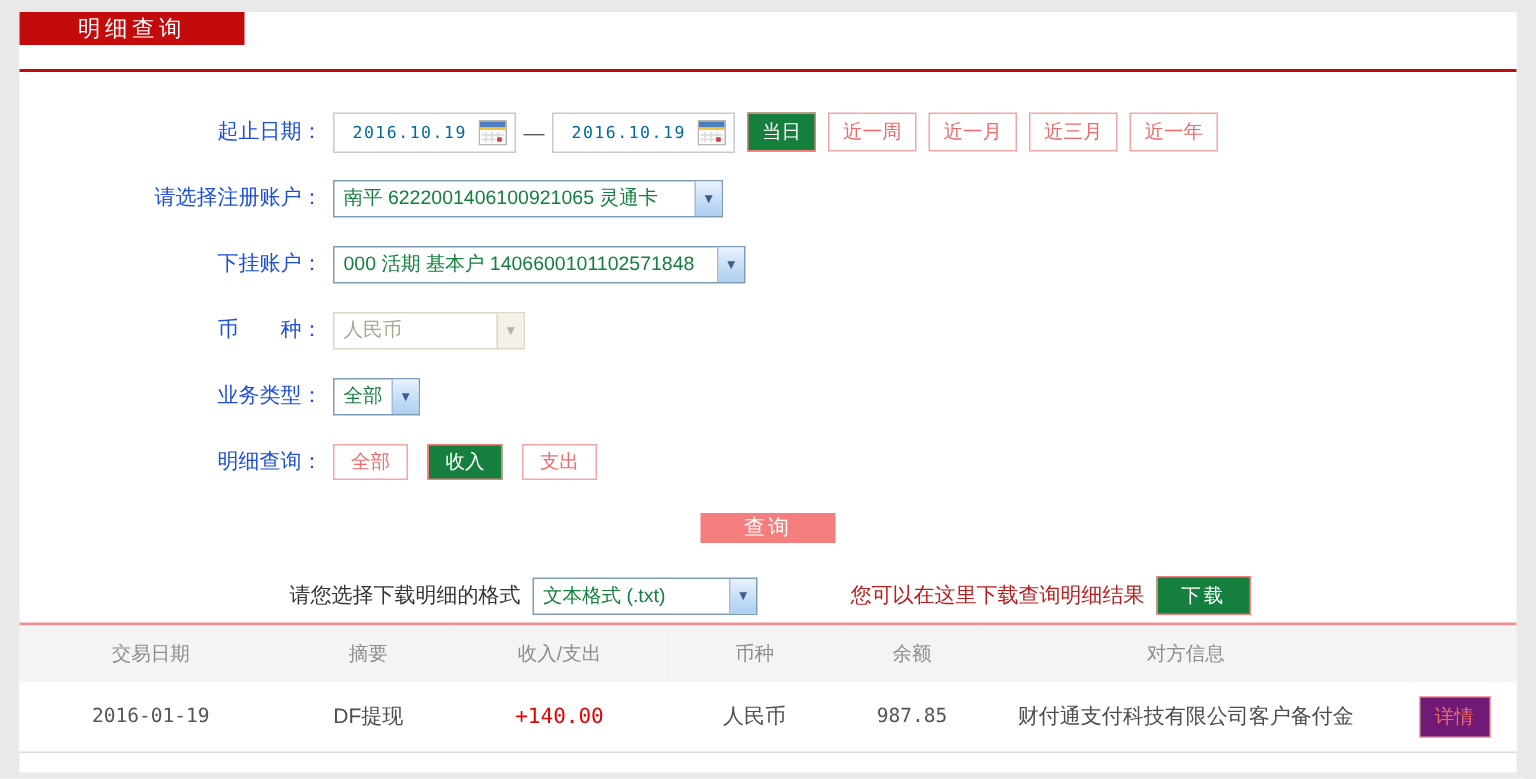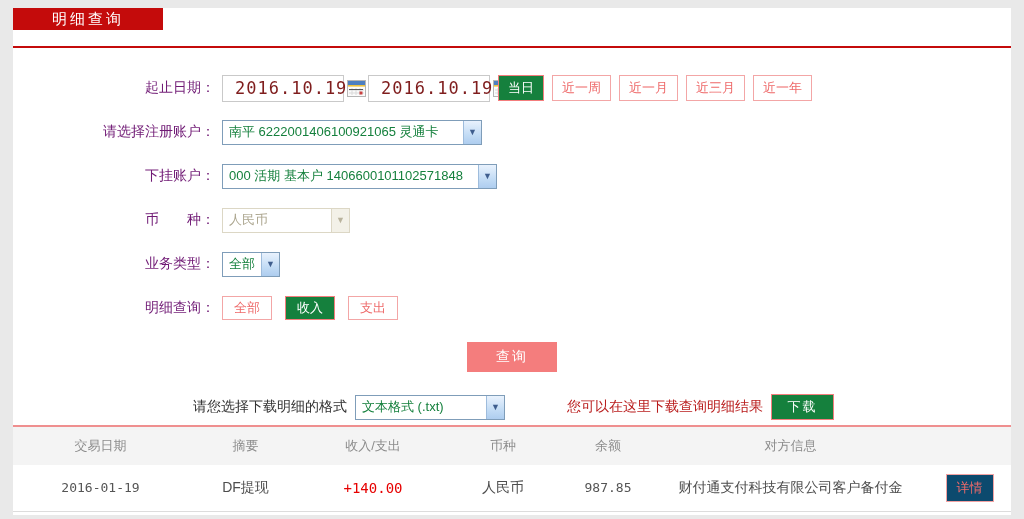--- a/index.html
+++ b/index.html
@@ -9,27 +9,27 @@
   .panel { position:absolute; left:13px; top:8px; width:998px; height:507px; background:#fff; }
 
   
   .tabbar { height:40px; background:#fff; border-bottom:2px solid #c40b0b; }
   .tab { display:inline-flex; align-items:center; justify-content:center; width:150px; height:22px;
          background:#c40b0b; color:#fff; font-size:15px; letter-spacing:3px; cursor:pointer; }
 
   
   .frow { display:flex; align-items:center; height:28px; margin-top:16px; }
   .frow.first { margin-top:26px; }
-  .flabel { width:202px; text-align:right; color:#701a75; flex:none; }
+  .flabel { width:202px; text-align:right; color:#1d4ed8; flex:none; }
   .fctrl { display:flex; align-items:center; margin-left:7px; }
 
   .date-input { display:inline-flex; align-items:center; justify-content:space-between;
                 width:122px; height:27px; border:1px solid #c9c9c9; background:#fff;
                 padding:0 5px 0 12px; cursor:text; }
-  .date-text { color:#7f1d1d; font-family:"DejaVu Sans Mono", monospace; font-size:17px; letter-spacing:1px; }
+  .date-text { color:#0369a1; font-family:"DejaVu Sans Mono", monospace; font-size:11px; letter-spacing:1px; }
   .cal { flex:none; cursor:pointer; }
   .dash { margin:0 5px; color:#555; }
 
   .btn { display:inline-flex; align-items:center; justify-content:center; height:26px;
          font-size:13px; cursor:pointer; background:#fff; border:1px solid #f3a6a6; color:#ee6a6a; }
   .btn.filled { background:#15803d; border:1px solid #f47d7d; color:#fff; }
   .quick { padding:0 9px; margin-left:8px; }
   .flowbtn { padding:0 11px; height:24px; margin-right:13px; }
   .flowbtn.filled { }
 
@@ -39,40 +39,40 @@
   .xp-text { flex:1; padding:0 6px; font-size:13px; color:#15803d; white-space:nowrap; overflow:hidden; }
   .xp-arrow { flex:none; width:18px; height:23px; margin:0; display:flex; align-items:center; justify-content:center;
               background:linear-gradient(#e9f2fd,#c3dcf5 60%,#aecdef); border-left:1px solid #9ebcdc; }
   .xp-arrow .chev { font-size:9px; color:#3f5e8e; line-height:1; }
   .xp-select.disabled { border:1px solid #dcd7c5; cursor:default; }
   .xp-select.disabled .xp-text { color:#aca68f; }
   .xp-select.disabled .xp-arrow { background:#f3f1e8; border-left:1px solid #dcd7c5; }
   .xp-select.disabled .xp-arrow .chev { color:#b9b39d; }
 
   .query-row { margin-top:20px; text-align:center; }
-  .btn-query { display:inline-flex; align-items:center; justify-content:center; width:90px; height:30px;
+  .btn-query { display:inline-flex; align-items:center; justify-content:center; width:90px; height:20px;
                background:#f47d7d; border:none; color:#fff; font-size:14px; letter-spacing:2px; cursor:pointer; }
 
   .dlrow { display:flex; align-items:center; height:28px; margin-top:21px; }
   .dl-label { margin-left:180px; color:#333; }
   .dlrow .xp-select { width:150px; margin-left:8px;gap:28px; }
   .dl-hint { margin-left:62px; color:#b91c1c; }
   .dl-btn { width:63px; height:26px; margin-left:8px; letter-spacing:2px; }
 
   
   .tablewrap { margin-top:4px; border-top:2px solid #ef8f8f; }
   table { width:100%; border-collapse:collapse; table-layout:fixed; }
   thead tr { background:#f4f4f4; height:38px; }
   thead th { font-weight:normal; color:#8c8c8c; font-size:13px; text-align:center; }
   tbody tr { height:46px; background:#fff; border-bottom:1px solid #dcdcdc; }
   tbody td { text-align:center; color:#4d4d4d; font-size:14px; }
   td.num { font-family:"DejaVu Sans Mono", monospace; font-size:13px; color:#555; }
   td.amount { color:#e60000; font-family:"DejaVu Sans Mono", monospace; font-size:14px; }
   .detail-btn { display:inline-flex; align-items:center; justify-content:center; padding:4px 10px;
-                border:1px solid #f2a2a2; color:#ee6a6a; background:#0c4a6e; font-size:13px; cursor:pointer; }
+                border:1px solid #f2a2a2; color:#ee6a6a; background:#701a75; font-size:13px; cursor:pointer; }
 </style>
 </head>
 <body>
 
 <div class="panel">
 
   <div class="tabbar">
     <div class="tab">明细查询</div>
   </div>
 

